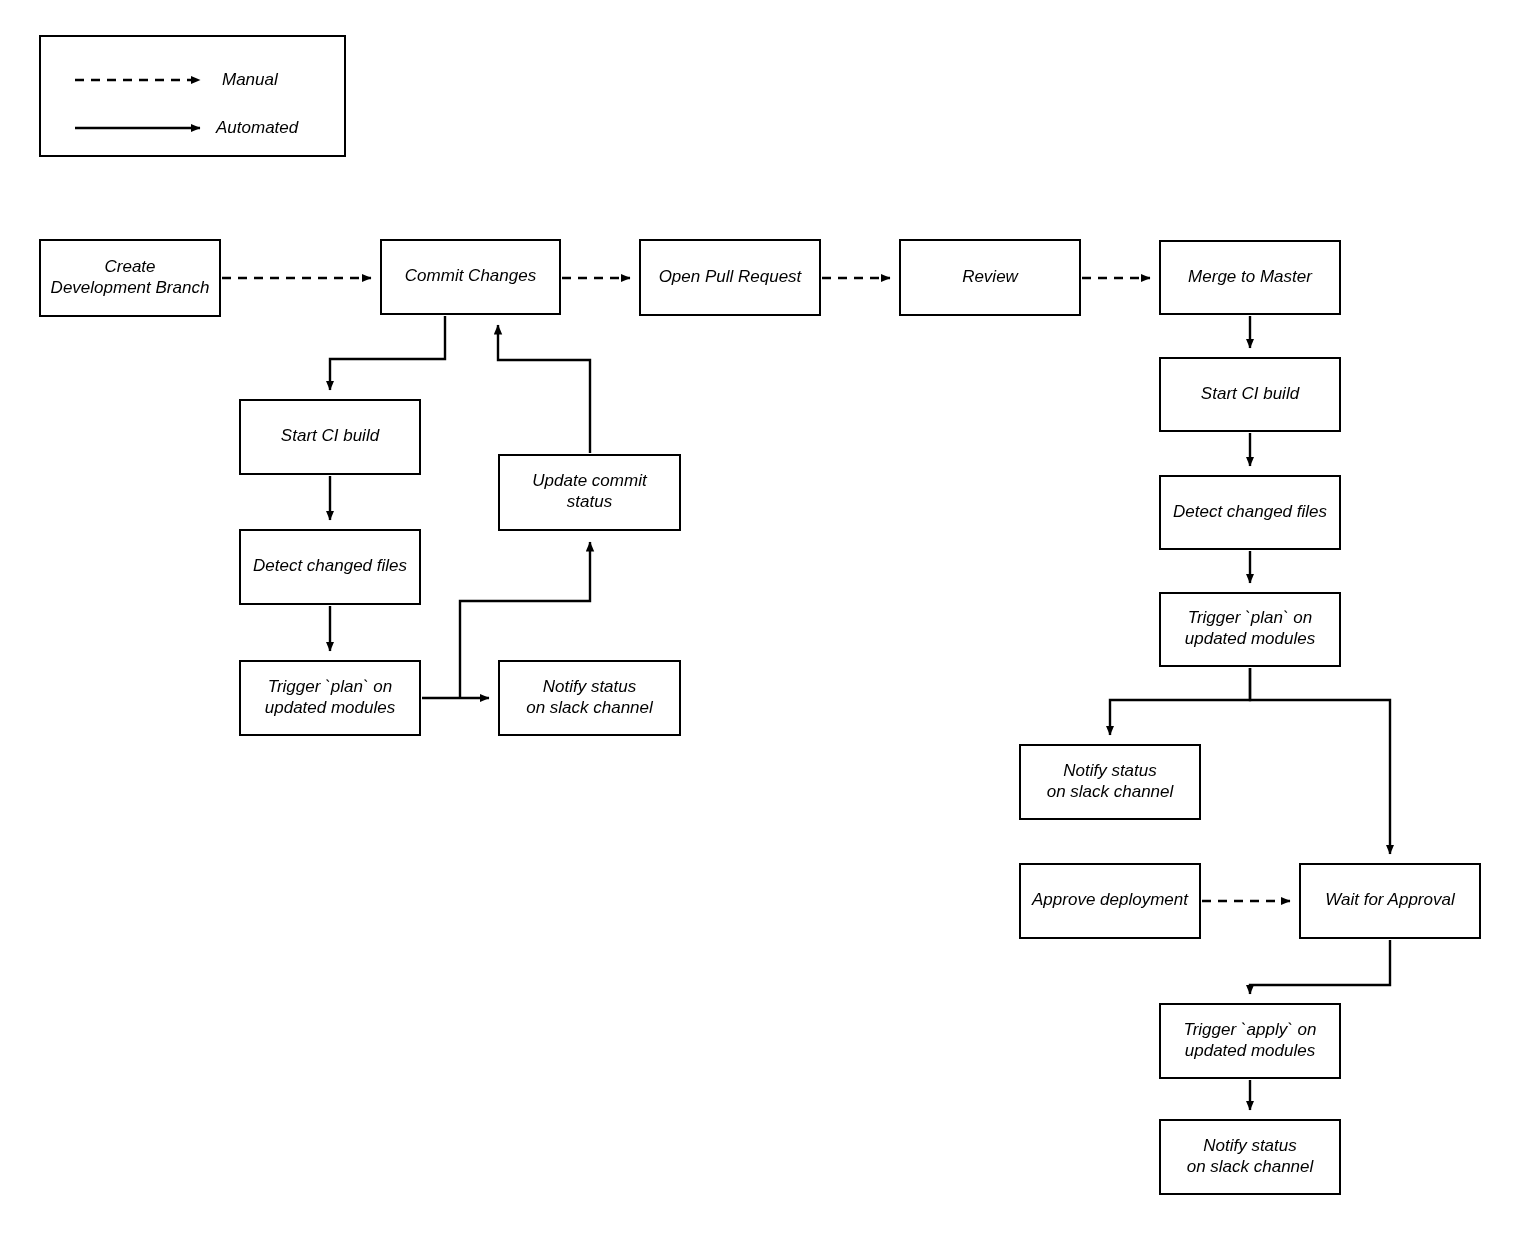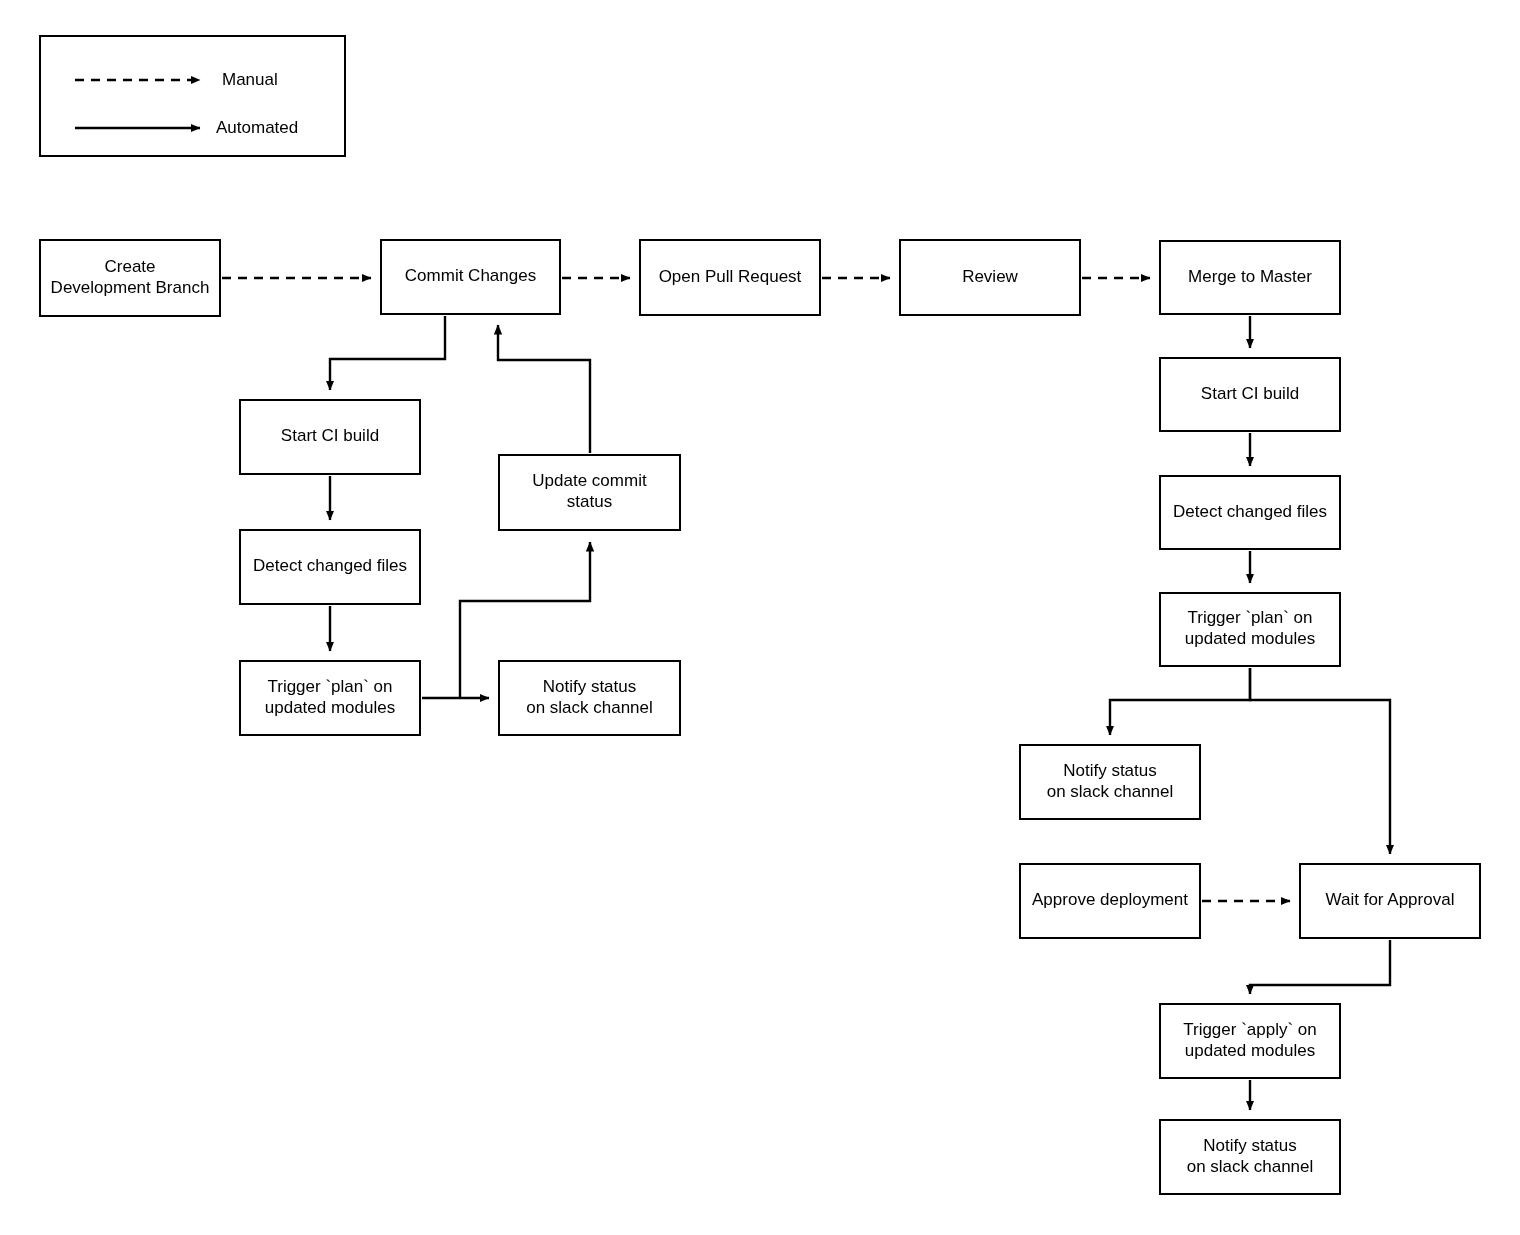--- a/index.html
+++ b/index.html
@@ -6,20 +6,21 @@
     margin: 0;
     padding: 0;
     background: #ffffff;
   }
   #canvas {
     position: relative;
     width: 1520px;
     height: 1235px;
     background: #ffffff;
     font-family: "Liberation Sans", sans-serif;
+    font-style: italic;
   }
   svg.flow {
     position: absolute;
     top: 0;
     left: 0;
     width: 1520px;
     height: 1235px;
   }
   .box-rect {
     fill: #ffffff;

